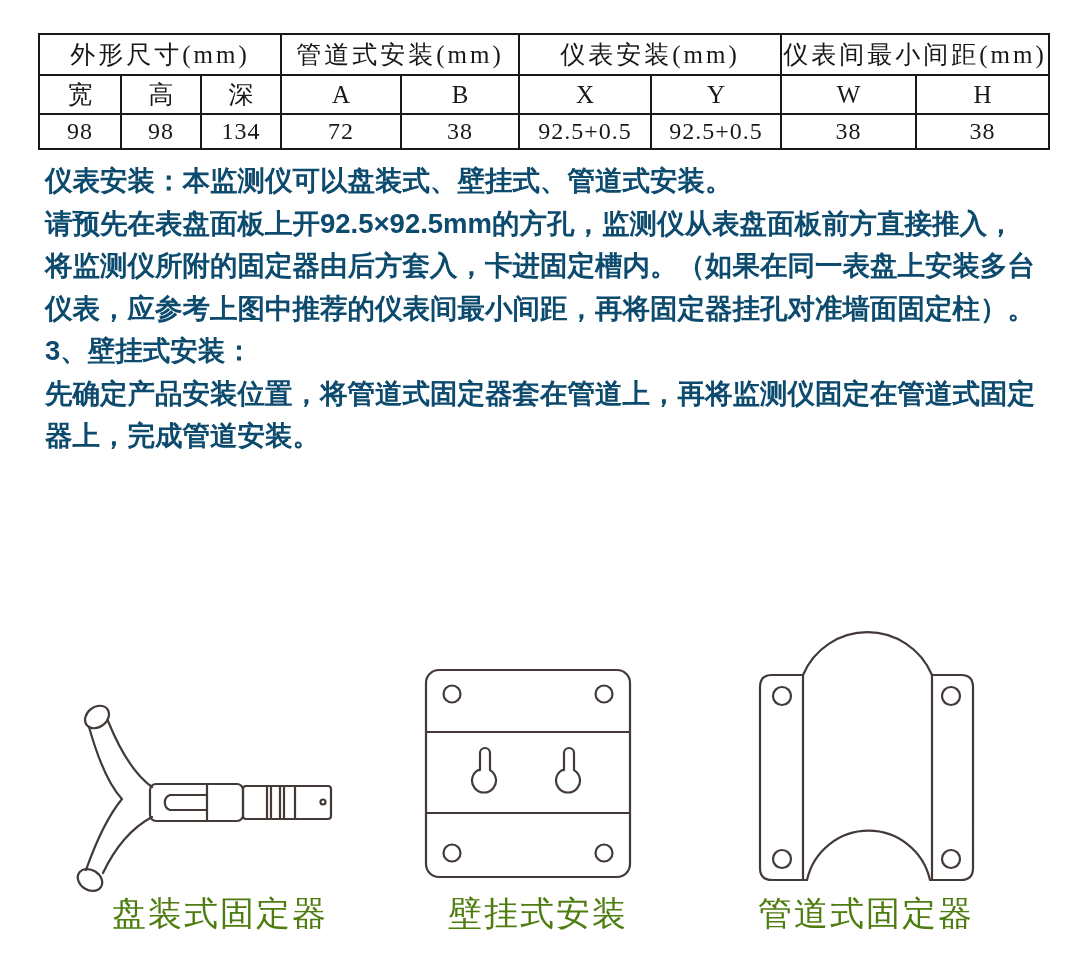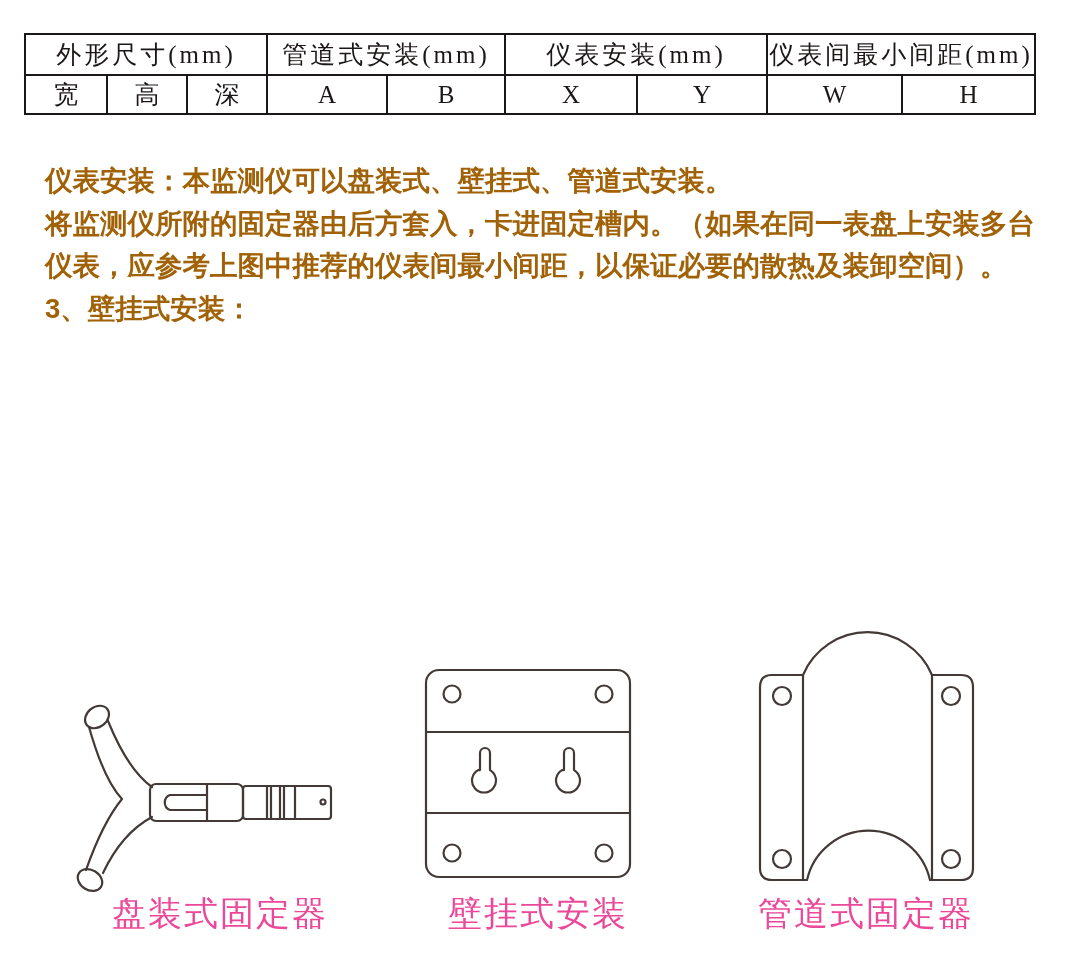--- a/index.html
+++ b/index.html
@@ -1,38 +1,38 @@
 <!DOCTYPE html>
 <html><head>
 <meta charset="utf-8">
 <style>
   html,body{margin:0;padding:0;background:#fff;}
   .page{position:relative;width:1080px;height:957px;background:#ffffff;overflow:hidden;
         font-family:"Liberation Sans","DejaVu Sans",sans-serif;}
 
   
-  .spec-table{position:absolute;left:24px;top:33px;width:1010px;border-collapse:collapse;table-layout:fixed;border-radius:21px;}
+  .spec-table{position:absolute;left:38px;top:33px;width:1010px;border-collapse:collapse;table-layout:fixed;border-radius:21px;}
   .spec-table td,.spec-table th{border:2px solid #1c1717;text-align:center;vertical-align:middle;
         font-family:"Liberation Serif","DejaVu Serif",serif;font-weight:normal;color:#1c1717;padding:0;}
   .row-group th{height:39px;font-size:25px;letter-spacing:3px;}
   .row-sub  td{height:37px;font-size:25px;}
   .row-val  td{height:33px;font-size:24px;letter-spacing:1px;}
 
   
-  .bodytext{position:absolute;left:45px;top:160px;width:1005px;color:#a16207;
+  .bodytext{position:absolute;left:45px;top:160px;width:1005px;color:#0c4a6e;
         font-weight:bold;font-size:27.5px;line-height:42.5px;
         font-family:"Liberation Sans","DejaVu Sans",sans-serif;}
   .bodytext p{margin:0;}
 
   
   .fig-svg{position:absolute;}
   .fig-svg path,.fig-svg rect,.fig-svg line,.fig-svg circle,.fig-svg ellipse{
         fill:none;stroke:#433a38;stroke-width:2.2;stroke-linecap:round;stroke-linejoin:round;}
   .cap{position:absolute;top:891px;font-family:"Liberation Serif","DejaVu Serif",serif;
-        font-size:34px;color:#ec4899;letter-spacing:2px;text-align:center;white-space:nowrap;}
+        font-size:34px;color:#4d7c0f;letter-spacing:2px;text-align:center;white-space:nowrap;}
   .cap1{left:60px;width:320px;}
   .cap2{left:418px;width:240px;}
   .cap3{left:745px;width:242px;}
 </style>
 </head>
 <body>
 
 <div class="page">
 
   <table class="spec-table">
@@ -58,27 +58,40 @@
       <td>宽</td>
       <td>高</td>
       <td>深</td>
       <td>A</td>
       <td>B</td>
       <td>X</td>
       <td>Y</td>
       <td>W</td>
       <td>H</td>
     </tr>
+    <tr class="row-val">
+      <td>98</td>
+      <td>98</td>
+      <td>134</td>
+      <td>72</td>
+      <td>38</td>
+      <td>92.5+0.5</td>
+      <td>92.5+0.5</td>
+      <td>38</td>
+      <td>38</td>
+    </tr>
   </tbody>
     </table>
 
   <div class="bodytext">
     <p>仪表安装：本监测仪可以盘装式、壁挂式、管道式安装。</p>
-    <p>将监测仪所附的固定器由后方套入，卡进固定槽内。（如果在同一表盘上安装多台仪表，应参考上图中推荐的仪表间最小间距，以保证必要的散热及装卸空间）。</p>
+    <p>请预先在表盘面板上开92.5×92.5mm的方孔，监测仪从表盘面板前方直接推入，</p>
+    <p>将监测仪所附的固定器由后方套入，卡进固定槽内。（如果在同一表盘上安装多台仪表，应参考上图中推荐的仪表间最小间距，再将固定器挂孔对准墙面固定柱）。</p>
     <p>3、壁挂式安装：</p>
+    <p>先确定产品安装位置，将管道式固定器套在管道上，再将监测仪固定在管道式固定器上，完成管道安装。</p>
   </div>
 
   <svg class="fig-svg" style="left:40px;top:690px" width="330" height="205" viewBox="40 690 330 205">
     <ellipse cx="97" cy="717" rx="13" ry="10" transform="rotate(-38 97 717)"></ellipse>
     <ellipse cx="90" cy="880" rx="13" ry="10" transform="rotate(32 90 880)"></ellipse>
     <path d="M89 727 Q104 780 122 799 Q103 822 86 870"></path>
     <path d="M108 721 Q128 770 152 787"></path>
     <path d="M103 873 Q122 833 152 817"></path>
     <rect x="150" y="784" width="93" height="37" rx="6"></rect>
     <line x1="207" y1="784" x2="207" y2="821"></line>

